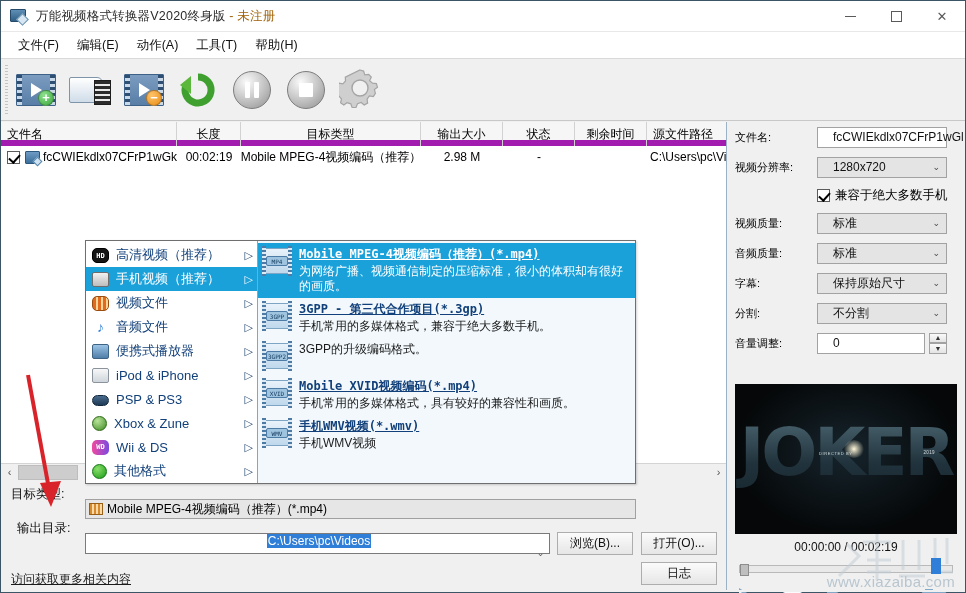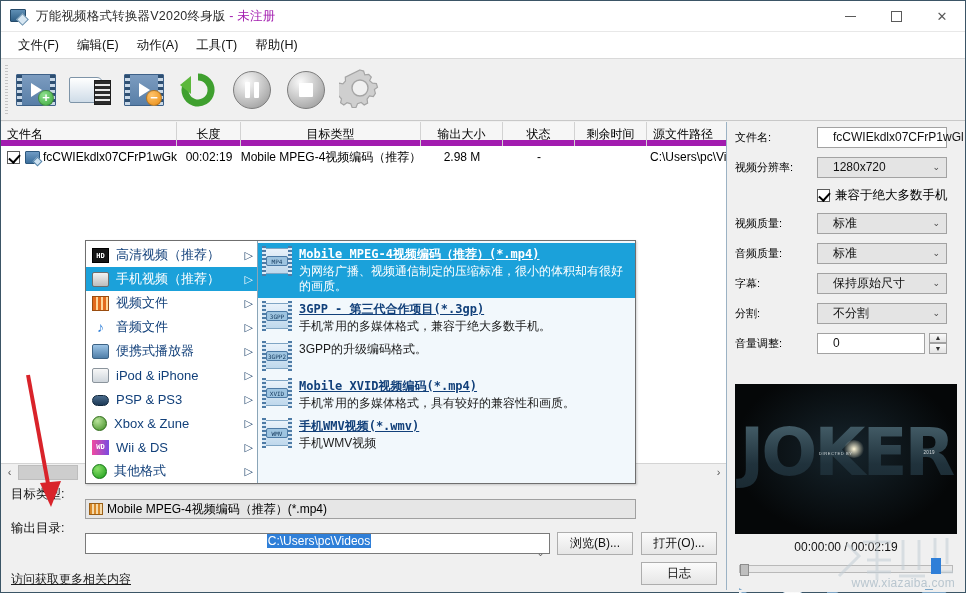--- a/index.html
+++ b/index.html
@@ -25,21 +25,21 @@
   }
   #app-icon {
     width:18px; height:18px; margin-left:9px; margin-right:8px;
     position:relative; flex:0 0 auto;
   }
   #app-icon .scr { position:absolute; left:0; top:2px; width:16px; height:13px;
     background:linear-gradient(#5f8fb5,#2f5f86); border:1px solid #254a6a; border-radius:1px;}
   #app-icon .st { position:absolute; left:8px; top:8px; width:9px; height:9px;
     background:#d6e6f2; border:1px solid #6a90ad; transform:rotate(45deg);}
   #title-text { font-size:12.5px; color:#2b2b2b; letter-spacing:.2px; }
-  #title-sub { color:#a21caf;margin-top:12px; }
+  #title-sub { color:#a16207;margin-top:12px; }
   #wincontrols { margin-left:auto; display:flex; height:31px; }
   .wbtn { width:46px; height:31px; display:flex; align-items:center; justify-content:center;
           color:#5a5a5a; font-size:13px; }
   .wglyph-min { width:11px; height:1px; background:#5a5a5a; }
   .wglyph-max { width:11px; height:11px; border:1px solid #5a5a5a; }
 
   
   #menubar { height:27px; background:#ffffff; display:flex; align-items:center; padding-left:8px;
              border-bottom:1px solid #d9d9d9; }
   .menu-item { padding:4px 9px; font-size:12.5px; color:#111; }
@@ -118,21 +118,21 @@
   #dropdown { position:absolute; left:84px; top:239px; width:551px; height:244px;
      background:#fff; border:1px solid #6f6f6f; display:flex; z-index:40;
      box-shadow:1px 1px 2px rgba(0,0,0,.18); }
   #dd-left { width:172px; border-right:1px solid #8aa5b8; background:#fff; padding-top:2px;}
   .dd-item { height:24px; display:flex; align-items:center; padding:0 4px 0 6px; font-size:13px;
              color:#12407a; }
   .dd-item.sel { background:#1ba1da; color:#ffffff; }
   .dd-item .ddlabel{flex:1; white-space:nowrap; overflow:hidden;}
   .dd-item .arr { font-size:11px; color:#1a3f68; margin-left:4px;}
   .dd-item.sel .arr { color:#fff; }
-  .mini { width:17px;height:15px;margin-right:7px;flex:0 0 auto;border-radius:0;position:relative;}
+  .mini { width:17px;height:15px;margin-right:7px;flex:0 0 auto;border-radius:5px;position:relative;}
 
   #dd-right { flex:1; background:#f2f8fc; padding-top:2px; }
   .fmt { display:flex; padding:3px 6px 4px 4px; gap:7px; }
   .fmt.sel { background:#1ba1da; }
   .fmt .ficon{width:30px;height:30px;flex:0 0 auto;position:relative;}
   .fmt .ficon .fb{position:absolute;left:2px;top:2px;right:2px;bottom:2px;
      background:linear-gradient(#e9f2fa,#bfd8ec);border:1px solid #7fa5c4;}
   .fmt .ficon .fs{position:absolute;top:0;bottom:0;width:4px;
      background:repeating-linear-gradient(#4d7ba6 0 2px,#dceaf6 2px 4px);}
   .fmt .ficon .fs.l{left:0;} .fmt .ficon .fs.r{right:0;}
@@ -211,21 +211,21 @@
   .spk{position:relative;width:20px;height:18px;}
   .spk .edge{position:absolute;left:1px;top:2px;width:12px;height:14px;border:1px solid #7fa8c9;
      border-left:none;border-radius:0 3px 3px 0;}
   .cam{position:relative;width:26px;height:21px;}
   .cam .bd{position:absolute;left:0;top:3px;width:26px;height:18px;background:linear-gradient(#fbfdff,#dbe7f1);
      border:1px solid #7fa8c9;border-radius:2px;}
   .cam .vf{position:absolute;left:4px;top:0;width:8px;height:5px;background:#eef4fa;border:1px solid #7fa8c9;}
 
   
   #wm{position:absolute;right:6px;bottom:2px;width:126px;height:60px;opacity:.55;pointer-events:none;}
-  #wmtext{position:absolute;right:10px;bottom:2px;font-size:12px;color:#b9c6cf;
+  #wmtext{position:absolute;right:10px;bottom:2px;font-size:15px;color:#b9c6cf;
      font-family:"Liberation Sans",sans-serif;letter-spacing:.3px;}
   #wmbox{position:absolute;right:24px;bottom:18px;width:10px;height:16px;background:#2f7fd8;}
 
   
   #redarrow{position:absolute;left:8px;top:370px;width:70px;height:145px;z-index:60;pointer-events:none;}
 
   #statusbar{position:absolute;left:0;right:0;bottom:0;height:2px;background:#f0f0f0;}
 </style>
 </head>
 <body>
@@ -347,21 +347,21 @@
     <div id="hscroll">
       <div class="sarrow">‹</div>
       <div id="sthumb" style="width:60px"></div>
       <div style="flex:1"></div>
       <div class="sarrow">›</div>
     </div>
   </div>
 
   <div id="bottom">
     <div style="position:absolute;left:10px;top:6px" class="flabel">目标类型:</div>
-    <div style="position:absolute;left:10px;top:40px" class="flabel">输出目录:</div>
+    <div style="position:absolute;left:16px;top:40px" class="flabel">输出目录:</div>
   </div>
 
   <div id="targetbox">
     <div class="tgticon"></div>
     <span>Mobile MPEG-4视频编码（推荐）(*.mp4)</span>
   </div>
 
   <div id="outdir">
     <span class="val">C:\Users\pc\Videos</span>
     <span class="caret">⌄</span>

